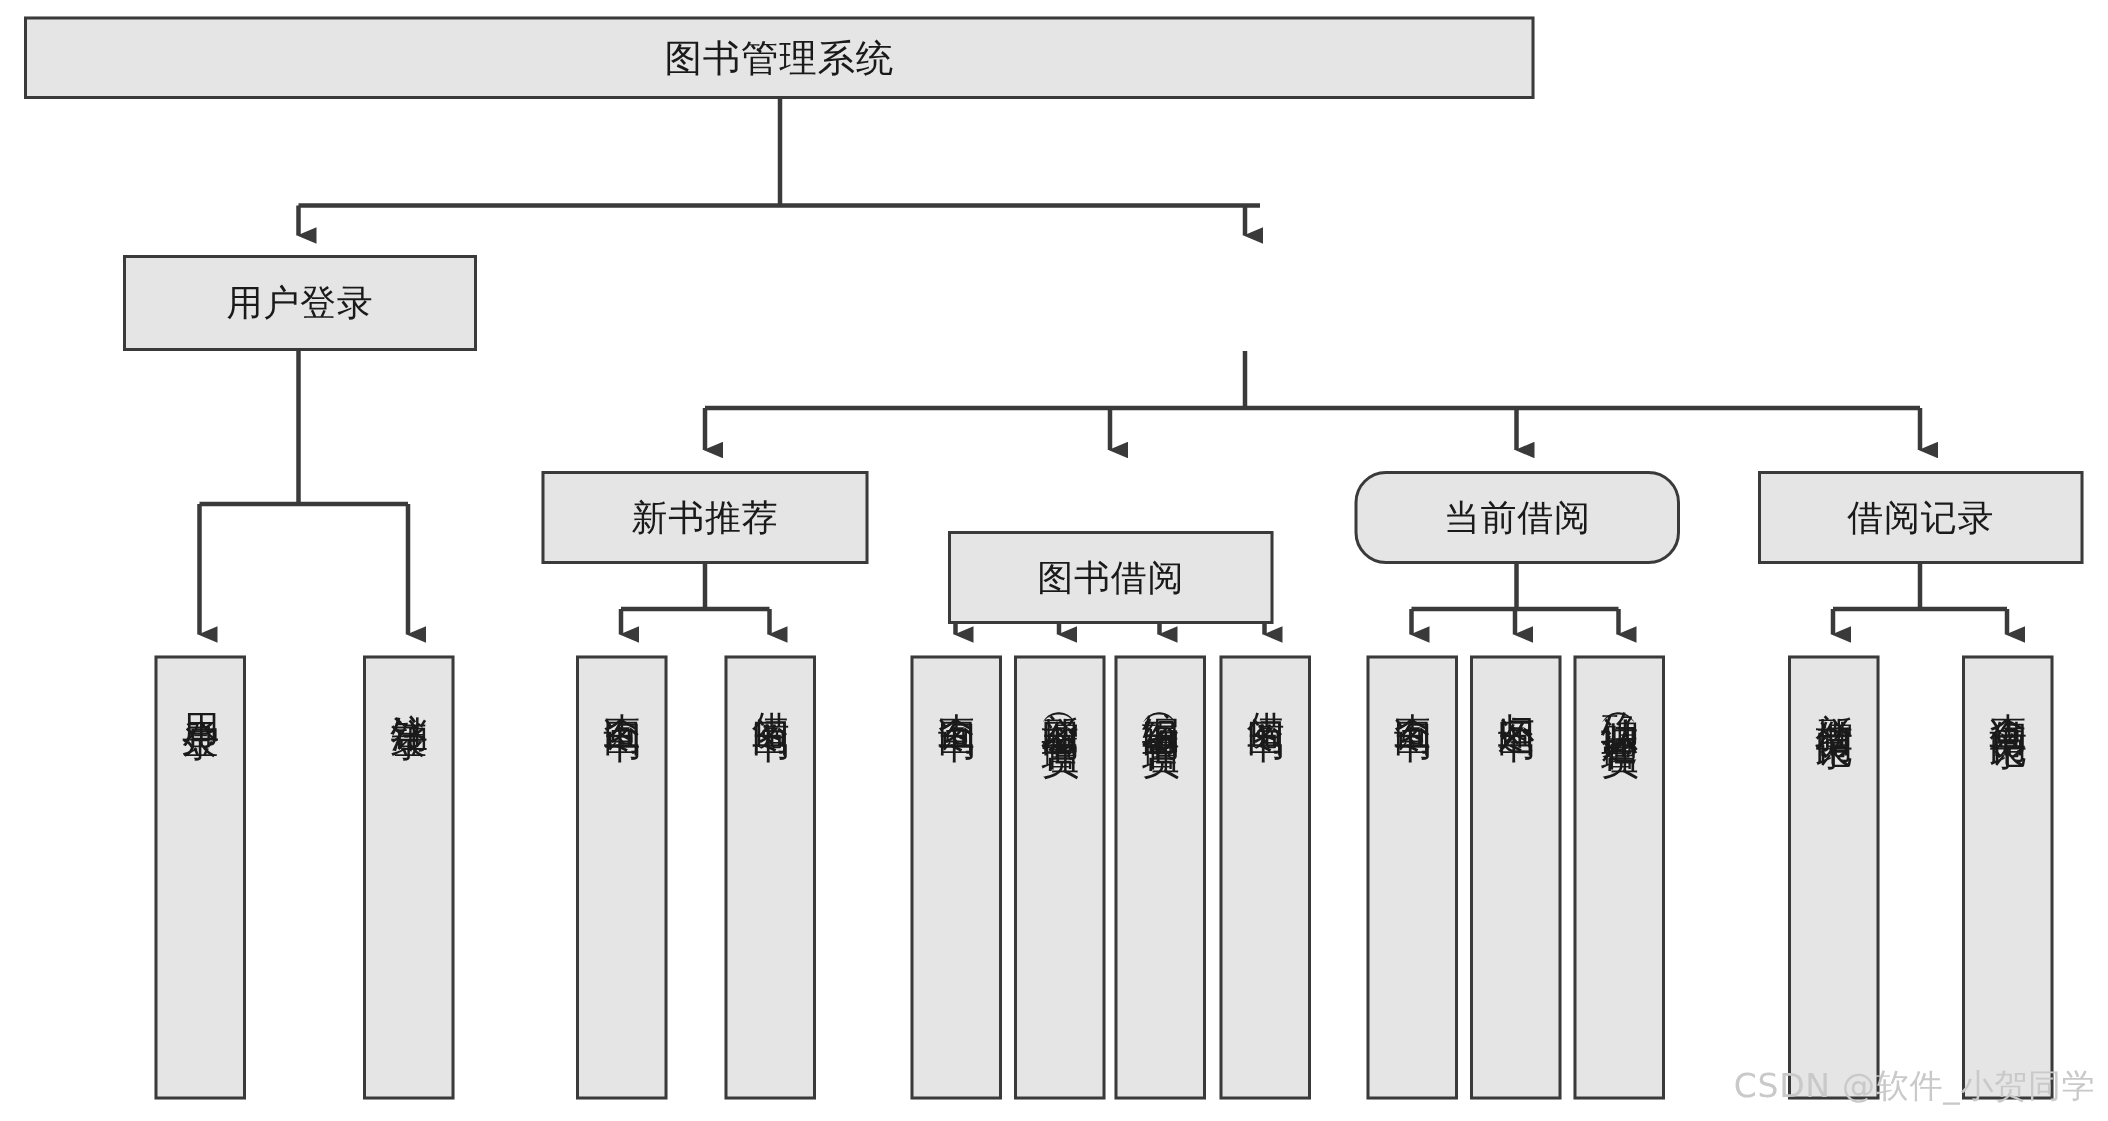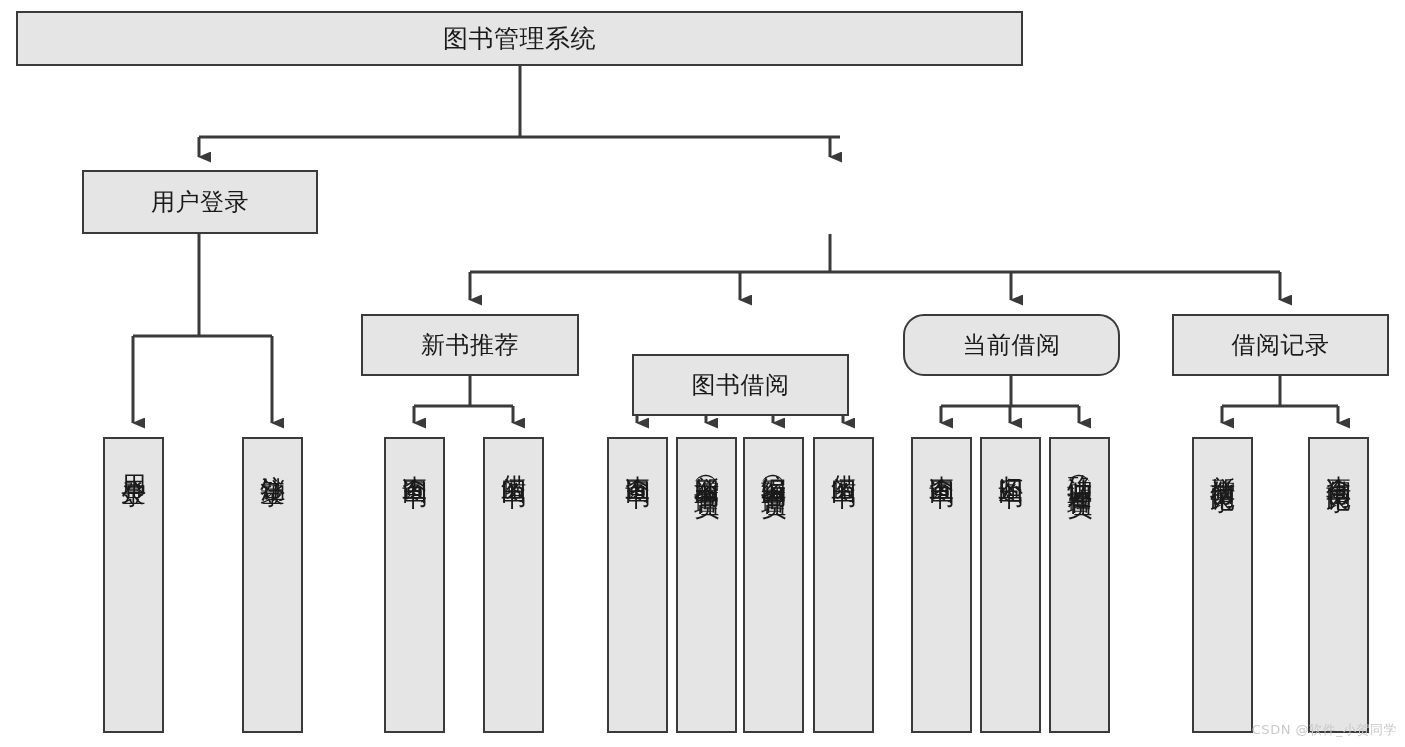--- a/index.html
+++ b/index.html
@@ -59,21 +59,21 @@
     font-size: 25px;
     line-height: 1.18;
     letter-spacing: 3px;
     white-space: nowrap;
     margin: 0 auto;
   }
   .watermark {
     position: absolute;
     right: 8px;
     bottom: 8px;
-    font-size: 13px;
+    font-size: 22px;
     color: #c9c9c9;
     letter-spacing: 0.5px;
     white-space: nowrap;
     font-family: "DejaVu Sans", "Liberation Sans", sans-serif;
   }
 </style>
 </head>
 <body>
 
 <div id="canvas">

